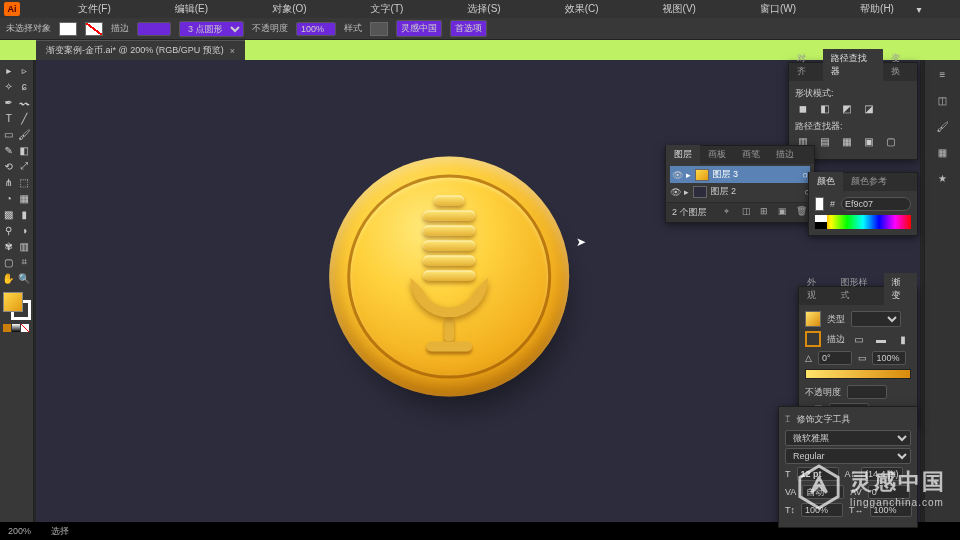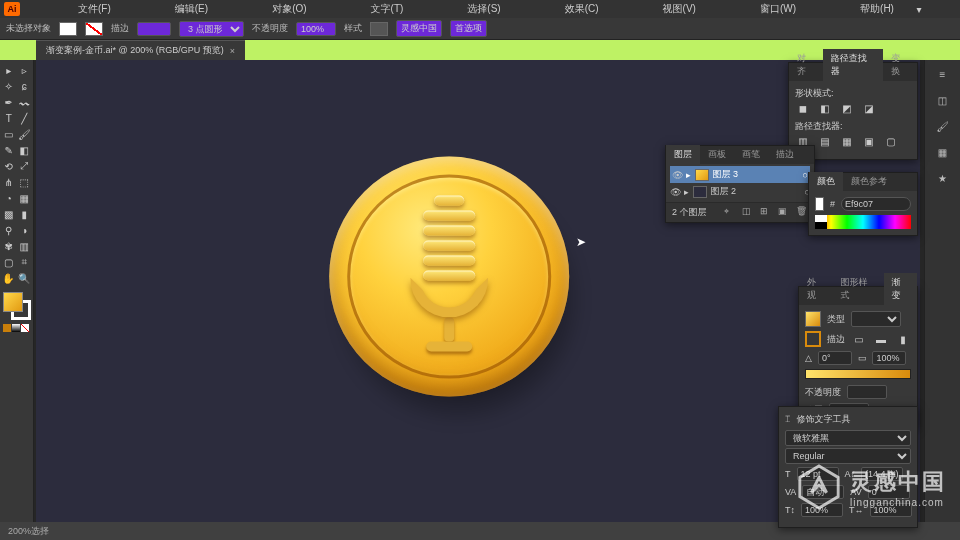--- a/index.html
+++ b/index.html
@@ -59,21 +59,21 @@
   .layer-thumb.dark { background:#2c2c3d;}
   .layer-row.sel { background:#5a82b4; color:#fff; padding:2px;}
   
   .color-spectrum { height: 14px; background: linear-gradient(to right, red, yellow, lime, cyan, blue, magenta, red); position:relative;}
   .color-spectrum::before{content:"";position:absolute;left:0;top:0;width:12px;height:7px;background:#fff;}
   .color-spectrum::after{content:"";position:absolute;left:0;bottom:0;width:12px;height:7px;background:#000;}
   
   .grad-bar { height: 10px; background: linear-gradient(to right, #ffe36b, #d98b0c); border:1px solid #222;}
   
   
-  .status { position: absolute; bottom: 0; left: 0; right: 0; height: 18px; background: #404040; display: flex; align-items: center; padding: 0 8px; font-size: 9px; color: #aaa; }
+  .status { position: absolute; bottom: 0; left: 0; right: 0; height: 18px; background: #000000; display: flex; align-items: center; padding: 0 8px; font-size: 9px; color: #aaa; gap: 20px; }
   
   
   .coin-wrap { position: absolute; left: 50%; top: 50%; transform: translate(-62%, -56%); }
   .coin-shadow { position: absolute; width: 250px; height: 250px; border-radius: 50%; background: radial-gradient(circle, rgba(0,0,0,.55) 40%, rgba(0,0,0,0) 72%); top: 18px; left: 4px; filter: blur(6px); }
   .coin { position: relative; width: 240px; height: 240px; border-radius: 50%; background: radial-gradient(circle at 40% 30%, #ffe97a 0%, #ffd23e 30%, #f0a818 70%, #c97f0a 100%); box-shadow: inset 0 6px 12px rgba(255,255,255,.4), inset 0 -10px 20px rgba(120,60,0,.5); }
   .coin::after { content: ""; position: absolute; inset: 18px; border-radius: 50%; border: 3px solid rgba(150,80,0,.6); box-shadow: inset 0 2px 4px rgba(255,255,200,.4); }
   .mic { position: absolute; left: 50%; top: 50%; transform: translate(-50%, -52%); width: 90px; display: flex; flex-direction: column; align-items: center; }
   .mic-bar { height: 10px; border-radius: 6px; background: linear-gradient(#ffe97a, #e6b338); box-shadow: 0 3px 4px rgba(120,60,0,.5), inset 0 1px 1px rgba(255,255,255,.6); margin-bottom: 5px; }
   .mic-bracket { width: 78px; height: 40px; border: 10px solid; border-color: transparent #e6b338 #e6b338 #e6b338; border-radius: 0 0 40px 40px; margin-top: -8px; filter: drop-shadow(0 3px 3px rgba(120,60,0,.5)); }
   .mic-stem { width: 10px; height: 24px; background: #e6b338; border-radius: 4px; box-shadow: 0 3px 3px rgba(120,60,0,.5); }
@@ -339,21 +339,21 @@
 <div class="panel" style="right:42px; top:406px; width:140px;">
   <div class="body">
     <div class="row">
         <span>⌶</span>
         <span>修饰文字工具</span>
       </div>
     <select style="width:100%"><option>微软雅黑</option></select>
     <select style="width:100%;margin-top:2px"><option>Regular</option></select>
     <div class="row" style="margin-top:3px">
       <span>T</span>
-        <input style="width: 42px;" value="12 pt">
+        <input style="width: 42px; font-weight: bold;" value="12 pt">
       <span>A↕</span>
         <input style="width: 42px;" value="(14.4 pt)">
     </div>
     <div class="row">
       <span>VA</span>
         <input style="width: 42px;" value="自动">
       <span>AV</span>
         <input style="width: 42px;" value="0">
     </div>
     <div class="row">

